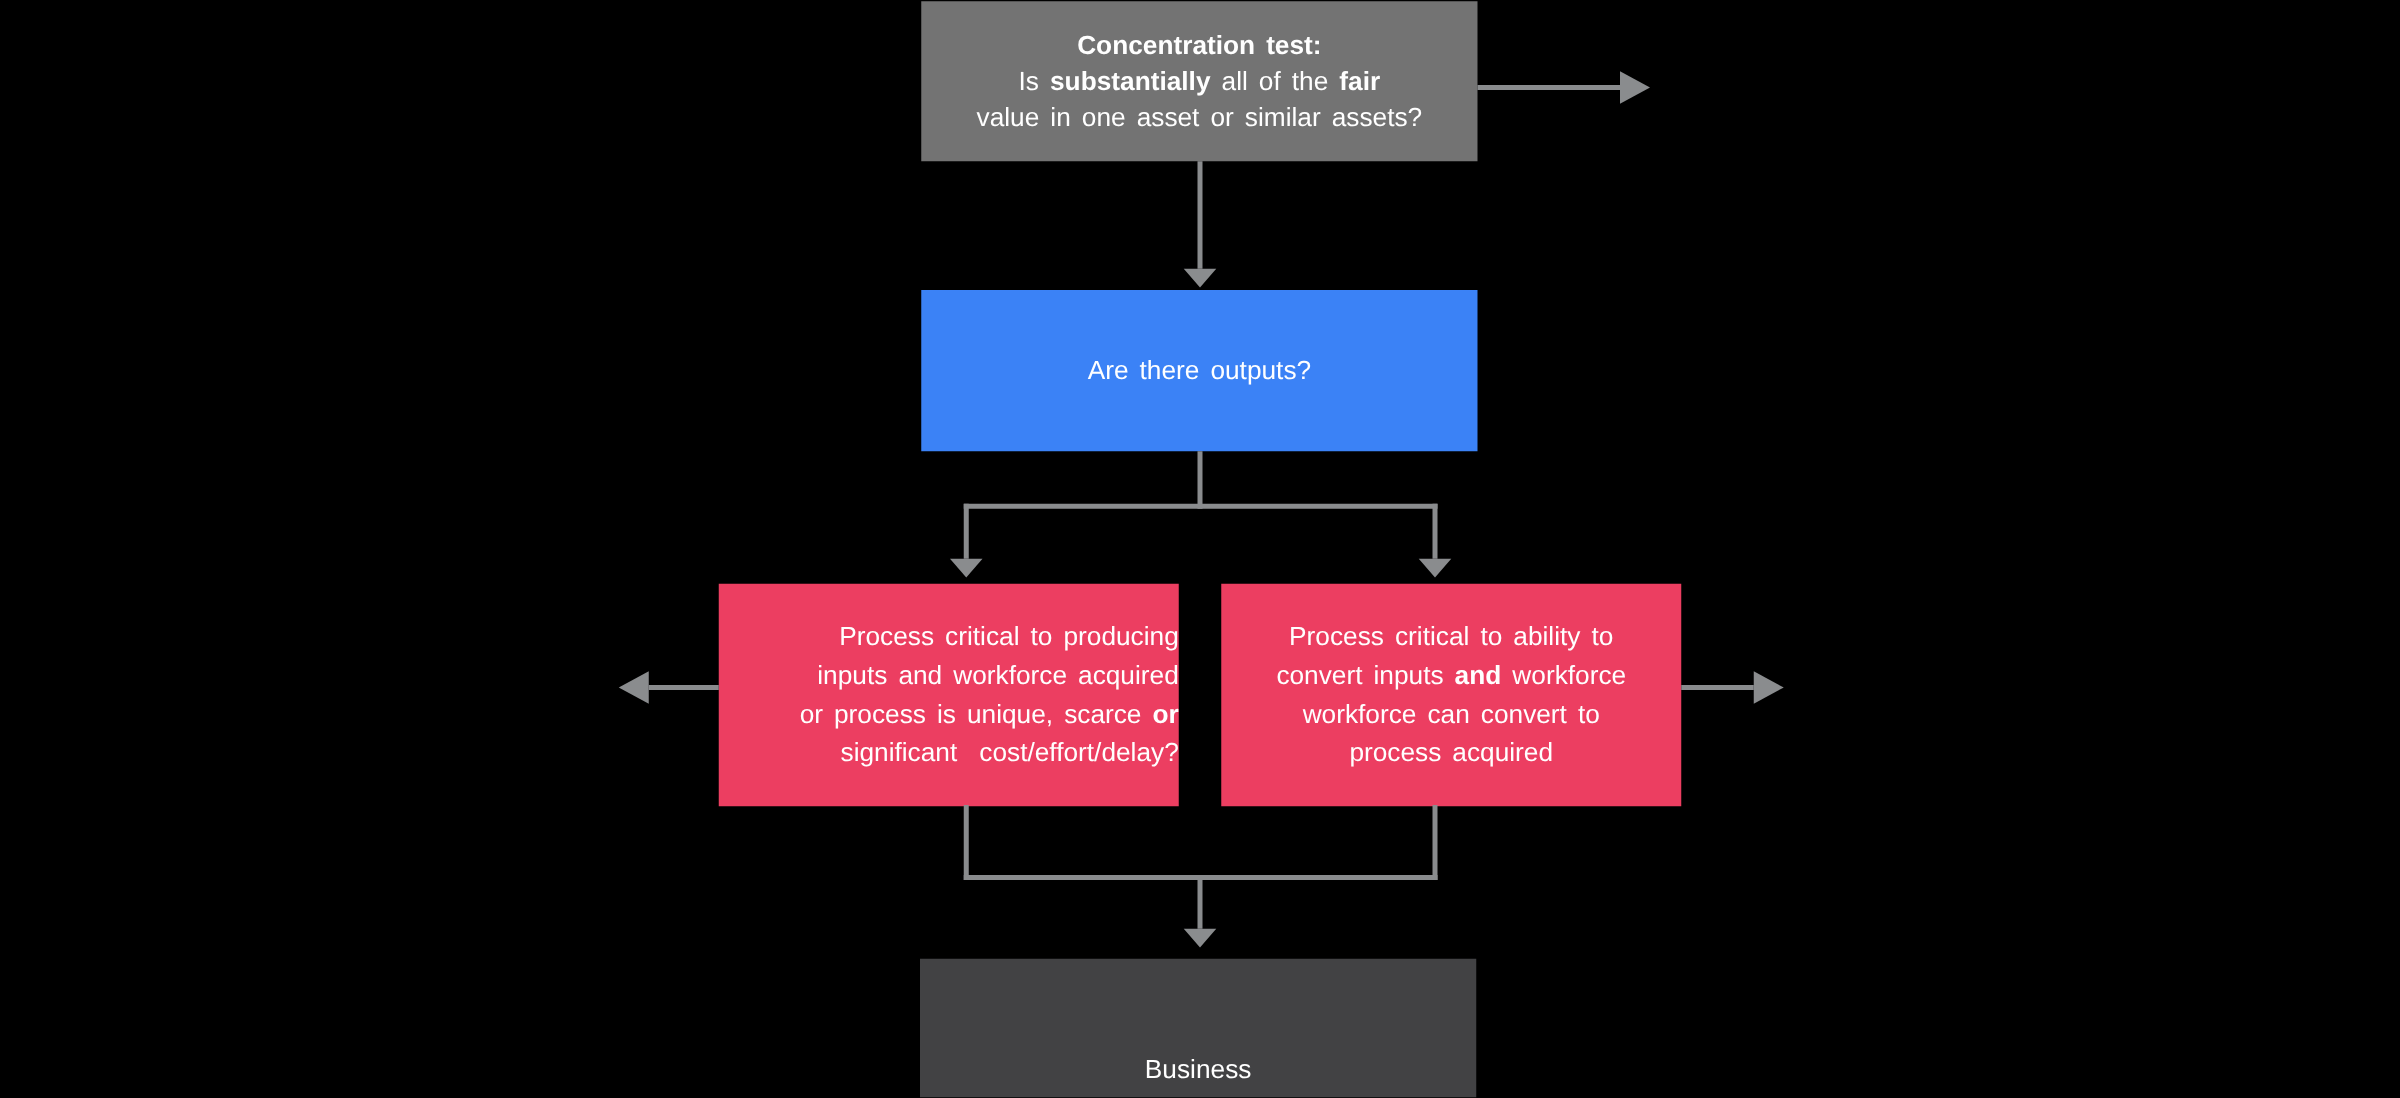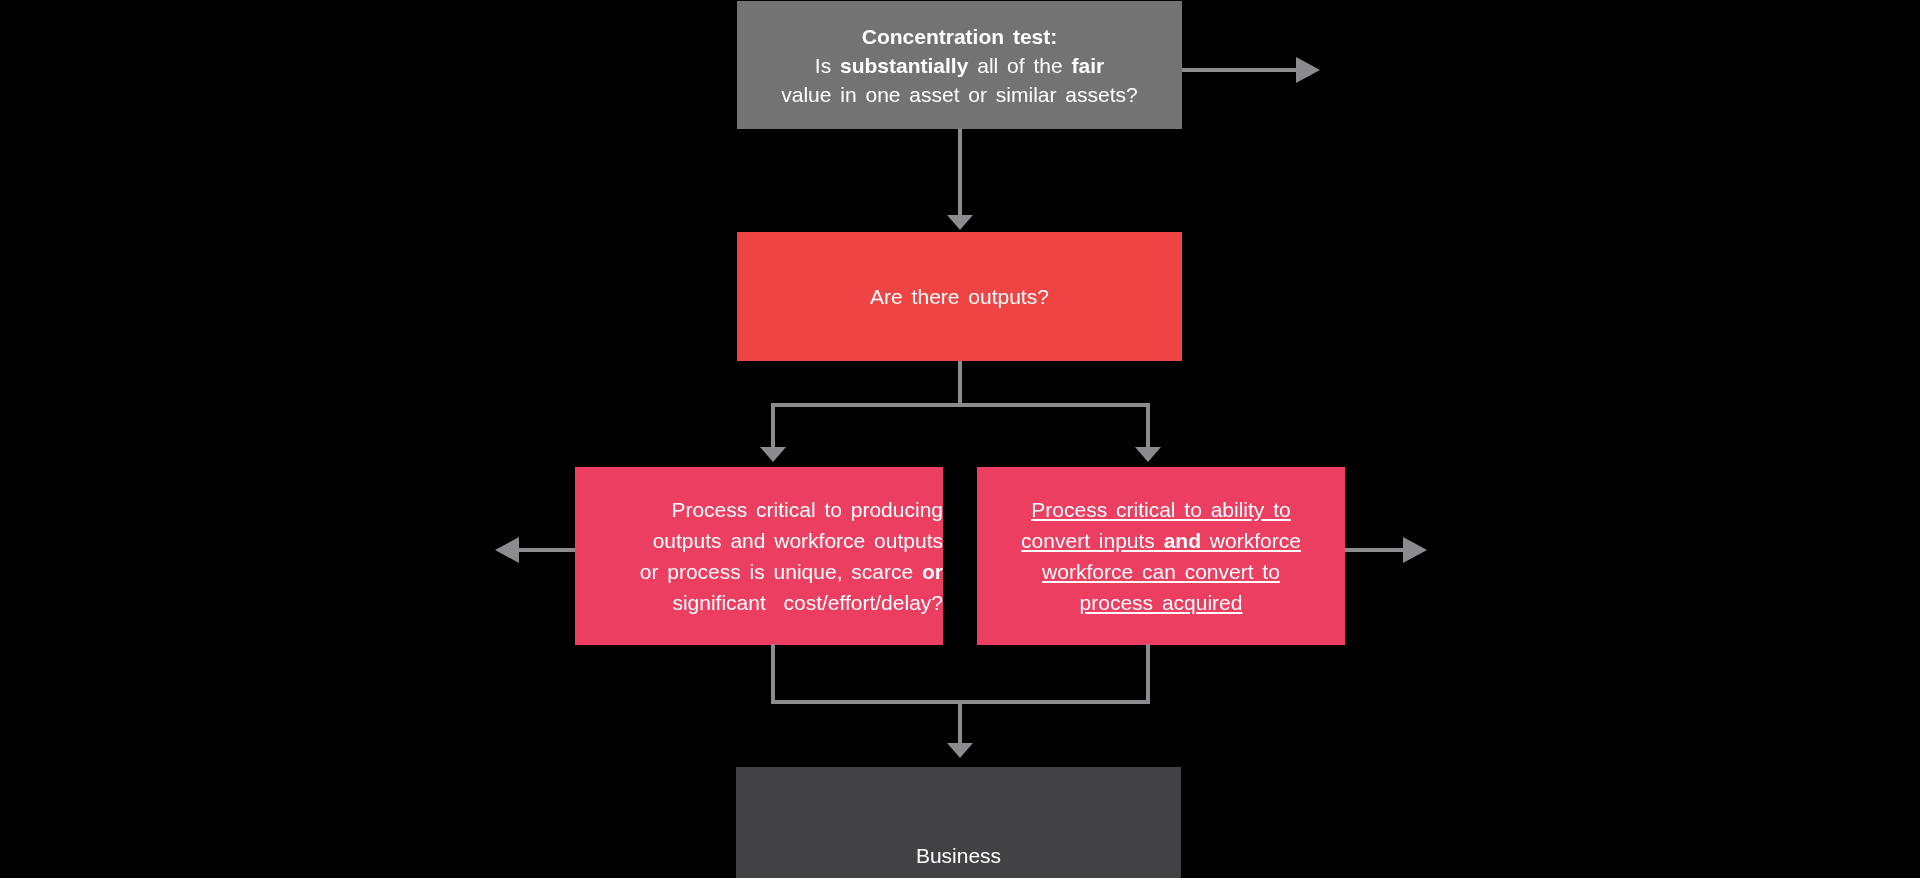--- a/index.html
+++ b/index.html
@@ -27,21 +27,21 @@
     line-height: 30px;
     word-spacing: 3px;
     color: #FFFFFF;
   }
   .node .line { white-space: pre-wrap; }
   .node .b { font-weight: bold; }
 
   #node-concentration { left: 737px; top: 1px;   width: 445px; height: 128px; background: #F6921E; line-height: 29px; }
   #node-outputs       { left: 737px; top: 232px; width: 445px; height: 129px; background: #F04A42; }
   #node-process-left  { left: 575px; top: 467px; width: 368px; height: 178px; background: #EC3E61; line-height: 31px; }
-  #node-process-right { left: 977px; top: 467px; width: 368px; height: 178px; background: #EC3E61; line-height: 31px; text-decoration: underline; }
+  #node-process-right { left: 977px; top: 467px; width: 368px; height: 178px; background: #EC3E61; line-height: 31px; }
   #node-business      { left: 736px; top: 767px; width: 445px; height: 178px; background: #424244; }
 
   .connector {
     position: absolute;
     background: #8A8C8E;
   }
   .tri {
     position: absolute;
     width: 0;
     height: 0;
@@ -87,27 +87,27 @@
 <body>
 
 <div class="canvas">
 
   <div class="node" id="node-concentration" style="background-color: #737373;">
       <div class="line"><span class="b">Concentration test:</span></div>
       <div class="line"><span>Is </span><span class="b">substantially</span><span> all of the </span><span class="b">fair</span></div>
       <div class="line"><span>value in one asset or similar assets?</span></div>
     </div>
 
-  <div class="node" id="node-outputs" style="background-color: #ef4444;">
+  <div class="node" id="node-outputs" style="background-color: #3b82f6;">
     <div class="line">Are there outputs?</div>
   </div>
 
   <div class="node" id="node-process-left" style="background-color: rgb(236, 62, 97); align-items: flex-end;">
       <div class="line"><span>Process critical to producing</span></div>
-      <div class="line"><span>outputs and workforce outputs</span></div>
+      <div class="line"><span>inputs and workforce acquired</span></div>
       <div class="line"><span>or process is unique, scarce </span><span class="b">or</span></div>
       <div class="line"><span>significant  cost/effort/delay?</span></div>
     </div>
 
   <div class="node" id="node-process-right" style="background-color: rgb(236, 62, 97);">
       <div class="line"><span>Process critical to ability to</span></div>
       <div class="line"><span>convert inputs </span><span class="b">and</span><span> workforce</span></div>
       <div class="line"><span>workforce can convert to</span></div>
       <div class="line"><span>process acquired</span></div>
     </div>

